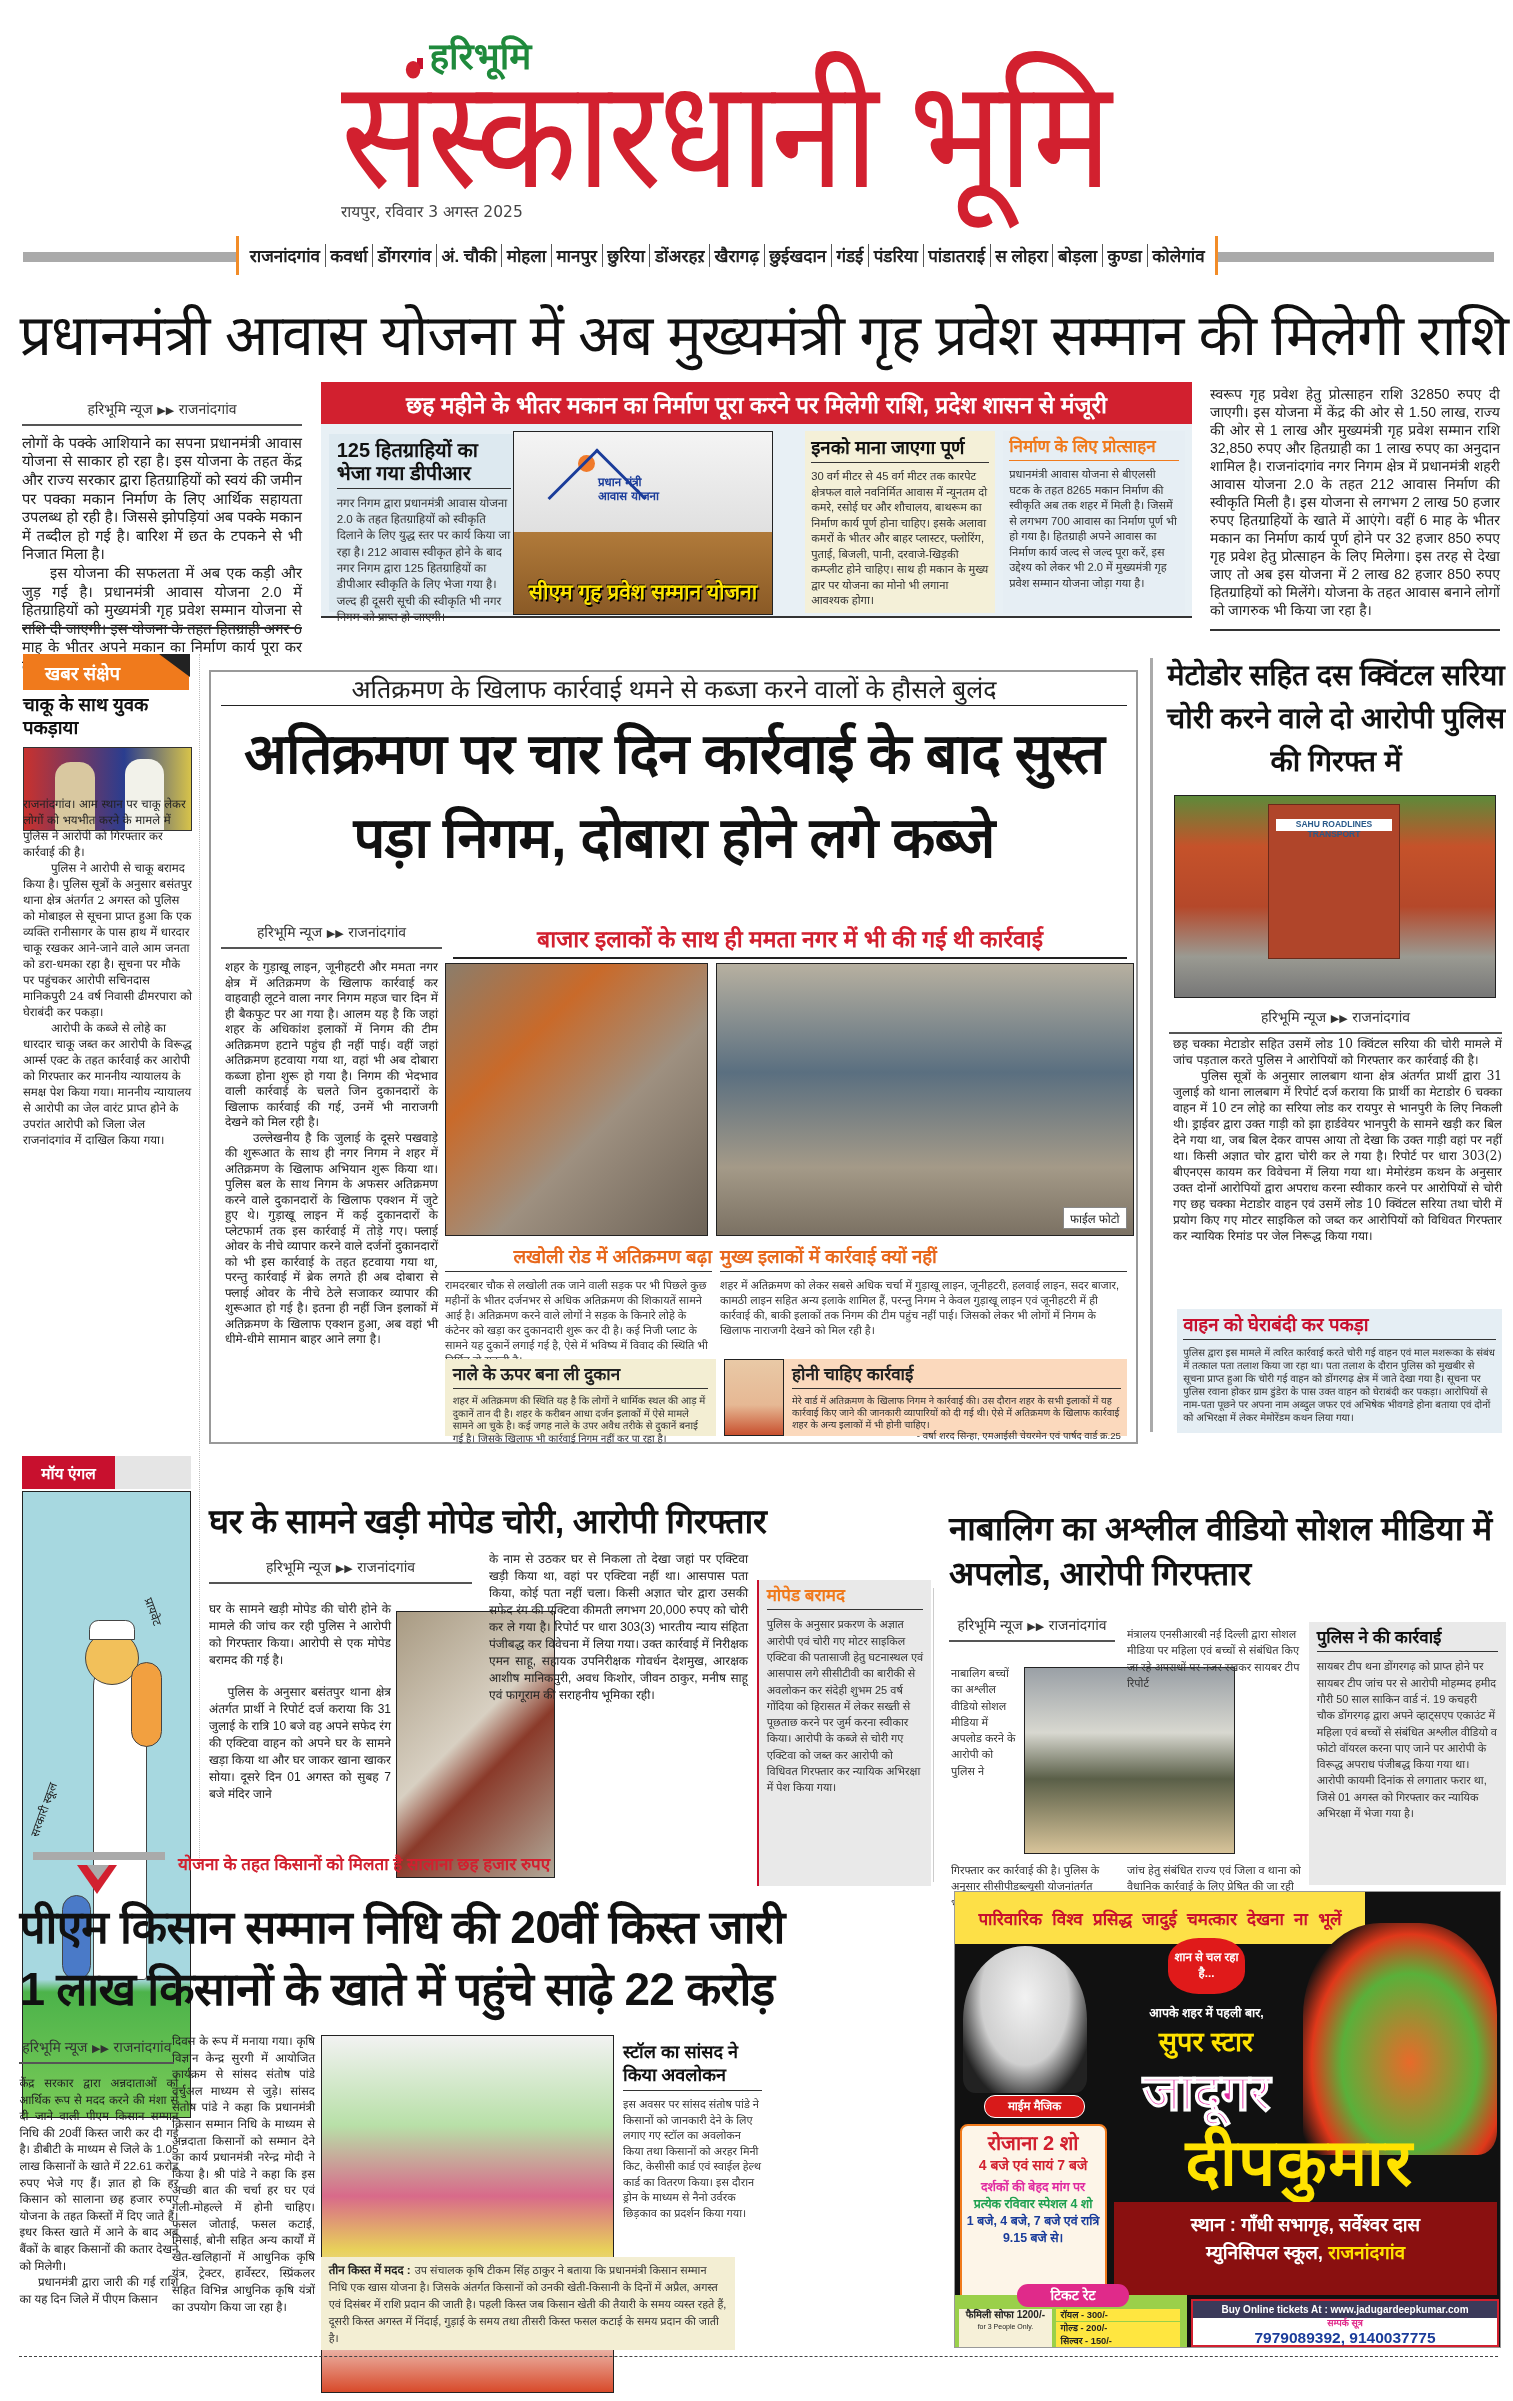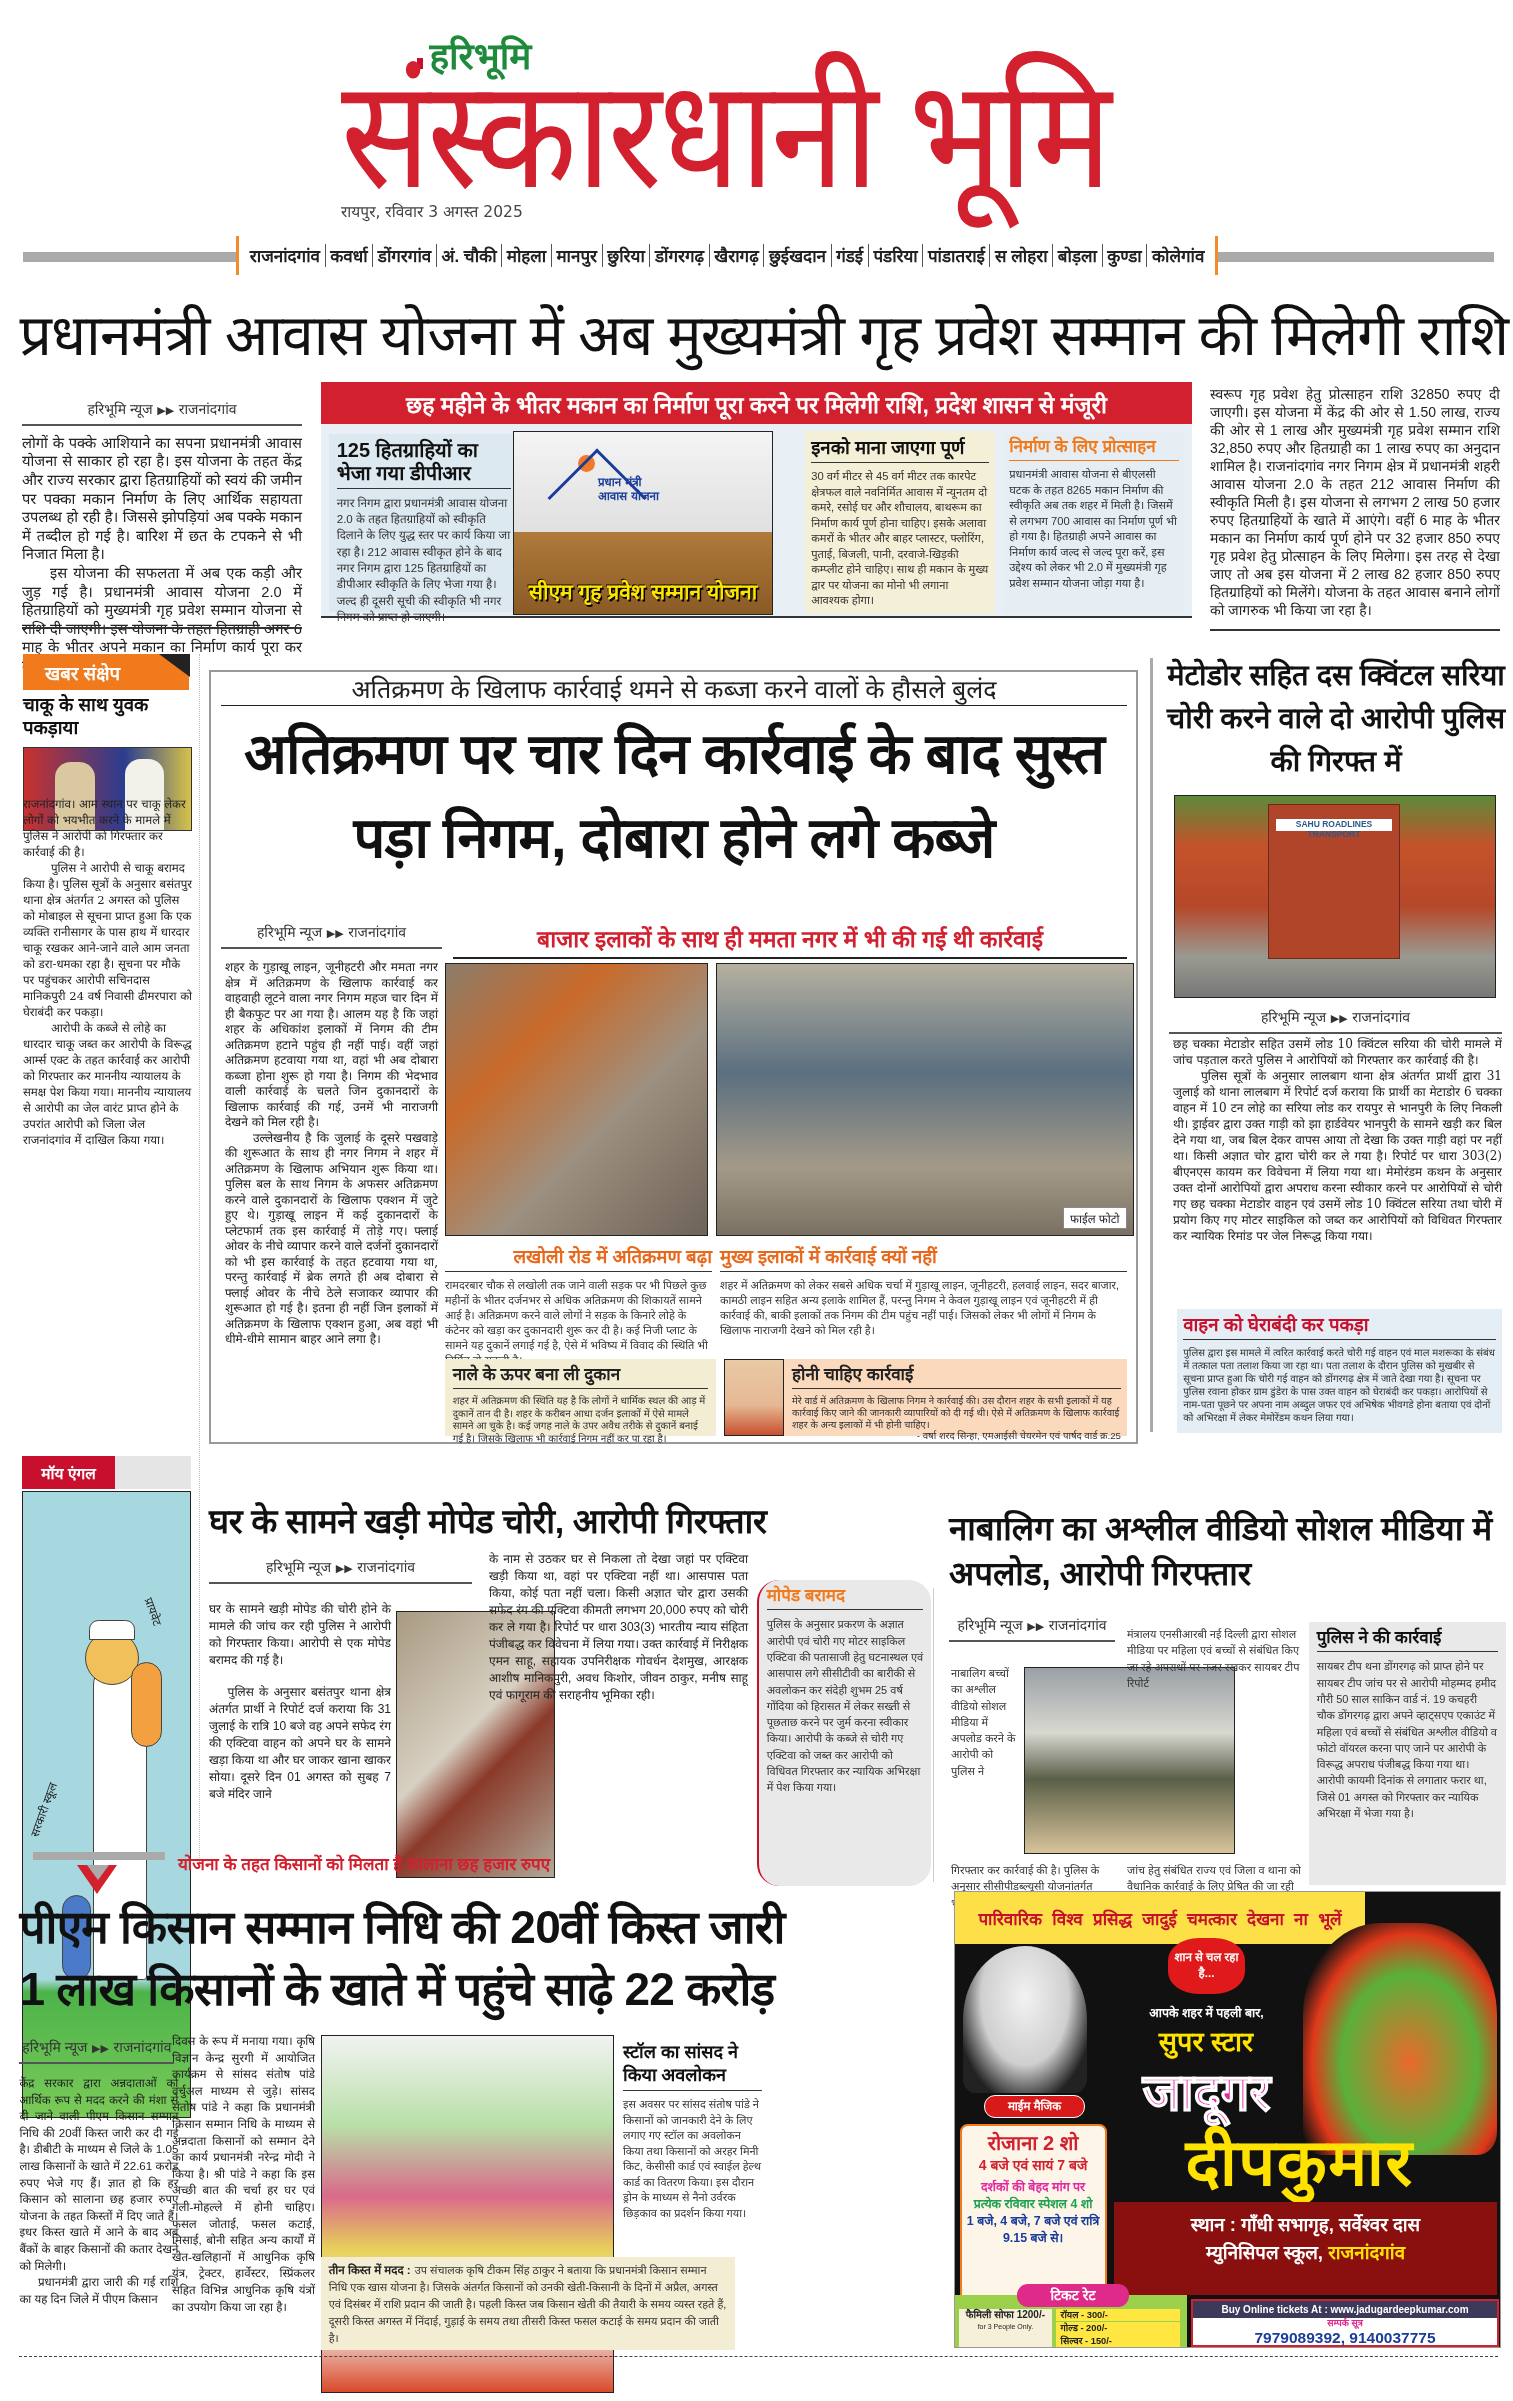--- a/index.html
+++ b/index.html
@@ -108,21 +108,21 @@
   #cartoon .cap1 { position:absolute; left:66px; top: 128px; width: 46px; height: 20px; background:#fff; border:1.5px solid #444; border-radius: 9.3px 9.3px 0 0; }
   #cartoon .kid1 { position:absolute; left:108px; top: 170px; width:31px; height: 85px; background:#f2a040; border:1.5px solid #444; border-radius: 15.5px; }
   #cartoon .kid2 { position:absolute; left: 39px; top: 403px; width:29px; height: 85px; background:#4a7ac8; border:1.5px solid #444; border-radius: 15.5px; }
   #cartoon .lbl-private { position:absolute; left: 116px; top: 112px; font-size: 11.6px; transform: rotate(70deg); color:#222; font-family:"Liberation Sans",sans-serif; white-space:nowrap; }
   #cartoon .lbl-school { position:absolute; left: -7.7px; top: 310px; font-size: 11.6px; transform: rotate(-70deg); color:#222; font-family:"Liberation Sans",sans-serif; white-space:nowrap; }
 
   #headline-4 { left: 209px; top: 1498px; width: 720px; font-size: 34px; line-height: 46px; font-weight:bold; color:#111; font-family:"Liberation Sans",sans-serif; white-space:nowrap; letter-spacing:-0.4px; }
   #byline-4 { left: 209px; top: 1557px; width: 263px; }
   #moped-photo { left: 396px; top: 1611px; width: 159px; height: 267px; background: linear-gradient(135deg,#a89a82 0%,#d8d0c2 45%,#8a3a2a 60%,#b0a898 100%); border:1.5px solid #222; }
   .moped-text { font-family:"Liberation Sans",sans-serif; font-size: 12px; line-height: 17px; color:#222; text-align:justify; }
-  #box-moped { left: 757px; top: 1580px; width: 174px; height: 306px; background:#e9e9e9; border-left: 2.3px solid #c8102e; padding: 3.1px 7.7px; border-radius: 22px; }
+  #box-moped { left: 757px; top: 1580px; width: 174px; height: 306px; background:#e9e9e9; border-left: 2.3px solid #c8102e; padding: 3.1px 7.7px; }
   #box-moped .box-title { font-size: 17px; color:#f07a1c; }
   #row3-vline { left: 933px; top: 1588px; width: 0.8px; height: 294px; background:#ccc; }
 
   #headline-5 { left: 949px; top: 1506px; width: 558px; font-size: 33px; line-height: 45px; font-weight:bold; color:#111; font-family:"Liberation Sans",sans-serif; }
   #byline-5 { left: 949px; top: 1615px; width: 166px; }
   #r5-photo { left: 1024px; top: 1667px; width: 211px; height: 187px; background: linear-gradient(180deg,#9aa0a6 0%,#d8d8d0 35%,#5a5f48 60%,#d8c49a 100%); border:1.5px solid #222; }
   #box-police { left: 1309px; top: 1622px; width: 197px; height: 263px; background:#e9e9e9; padding: 3.1px 7.7px; }
   #box-police .box-title { font-size: 17px; color:#111; }
   .tiny-text { font-family:"Liberation Sans",sans-serif; font-size: 11px; line-height: 16.3px; color:#333; }
 
@@ -184,21 +184,21 @@
 
 <div id="city-bar-line" class="abs"></div>
 <div id="city-bar" class="abs">
   <span class="city">राजनांदगांव</span>
   <span class="city">कवर्धा</span>
   <span class="city">डोंगरगांव</span>
   <span class="city">अं. चौकी</span>
   <span class="city">मोहला</span>
   <span class="city">मानपुर</span>
   <span class="city">छुरिया</span>
-  <span class="city">डोंगरगढ़</span>
+  <span class="city">डोंअरहऱ</span>
   <span class="city">खैरागढ़</span>
   <span class="city">छुईखदान</span>
   <span class="city">गंडई</span>
   <span class="city">पंडरिया</span>
   <span class="city">पांडातराई</span>
   <span class="city">स लोहरा</span>
   <span class="city">बोड़ला</span>
   <span class="city">कुण्डा</span>
   <span class="city">कोलेगांव</span>
 </div>

